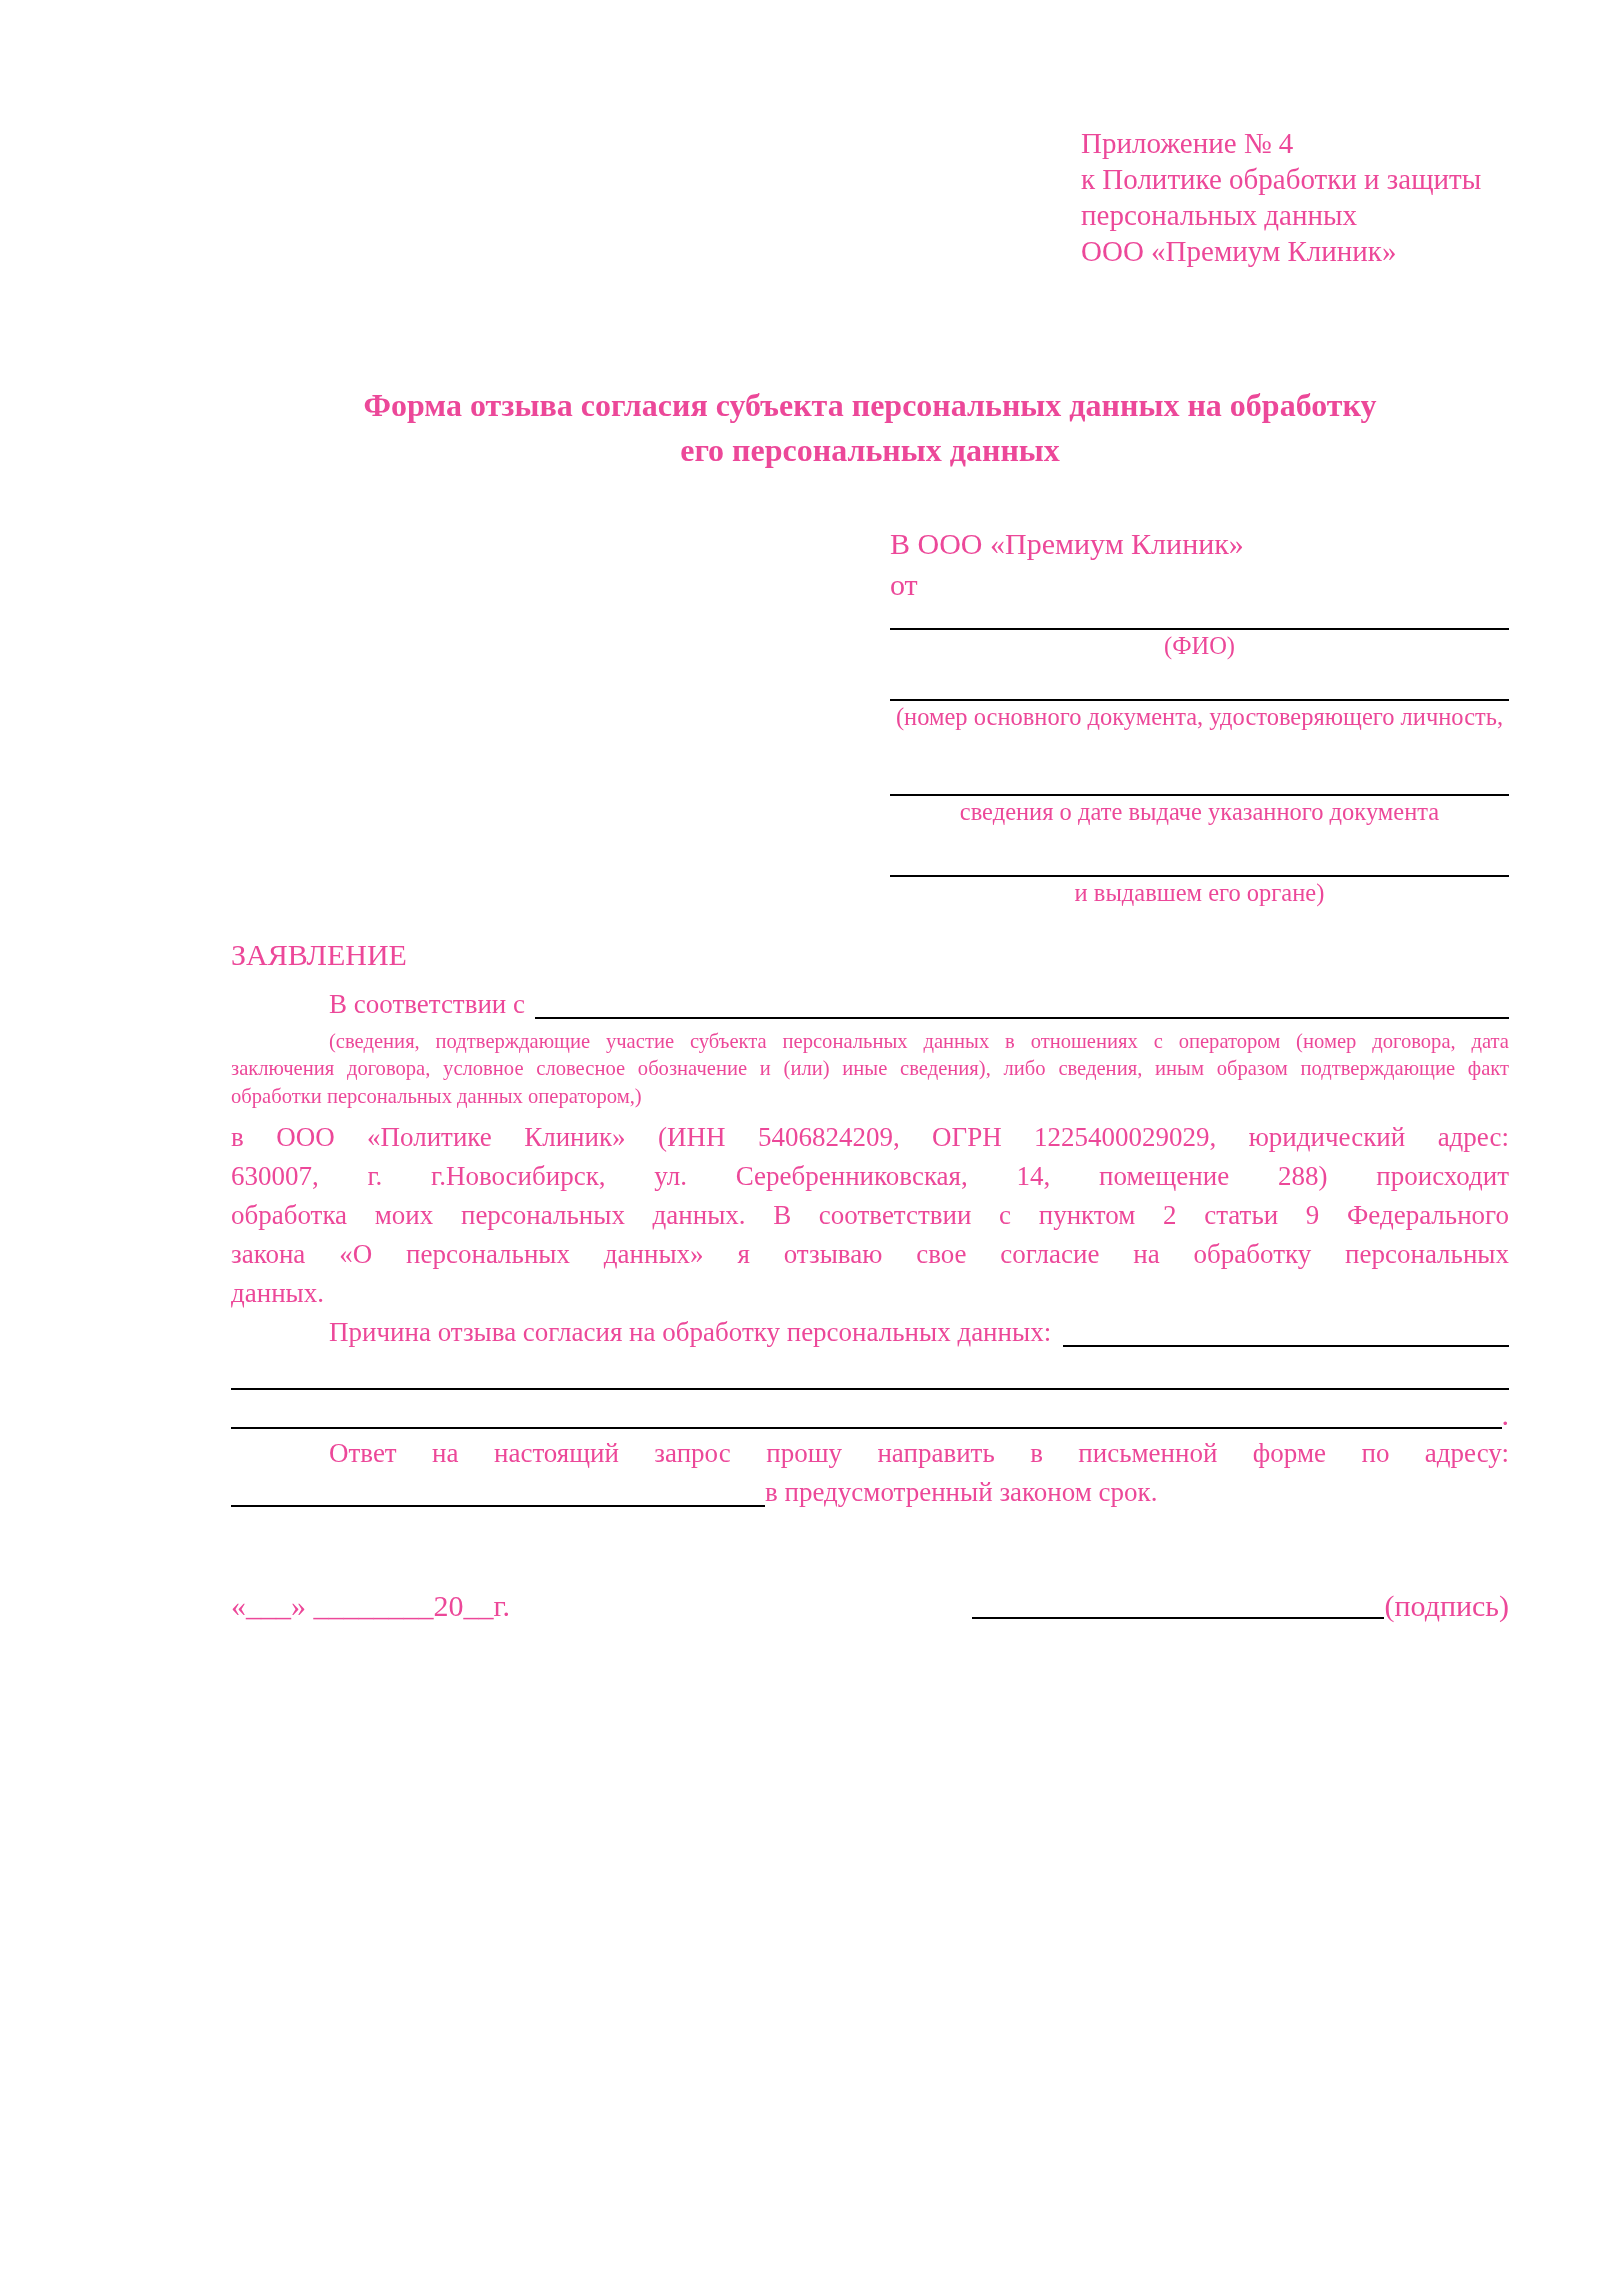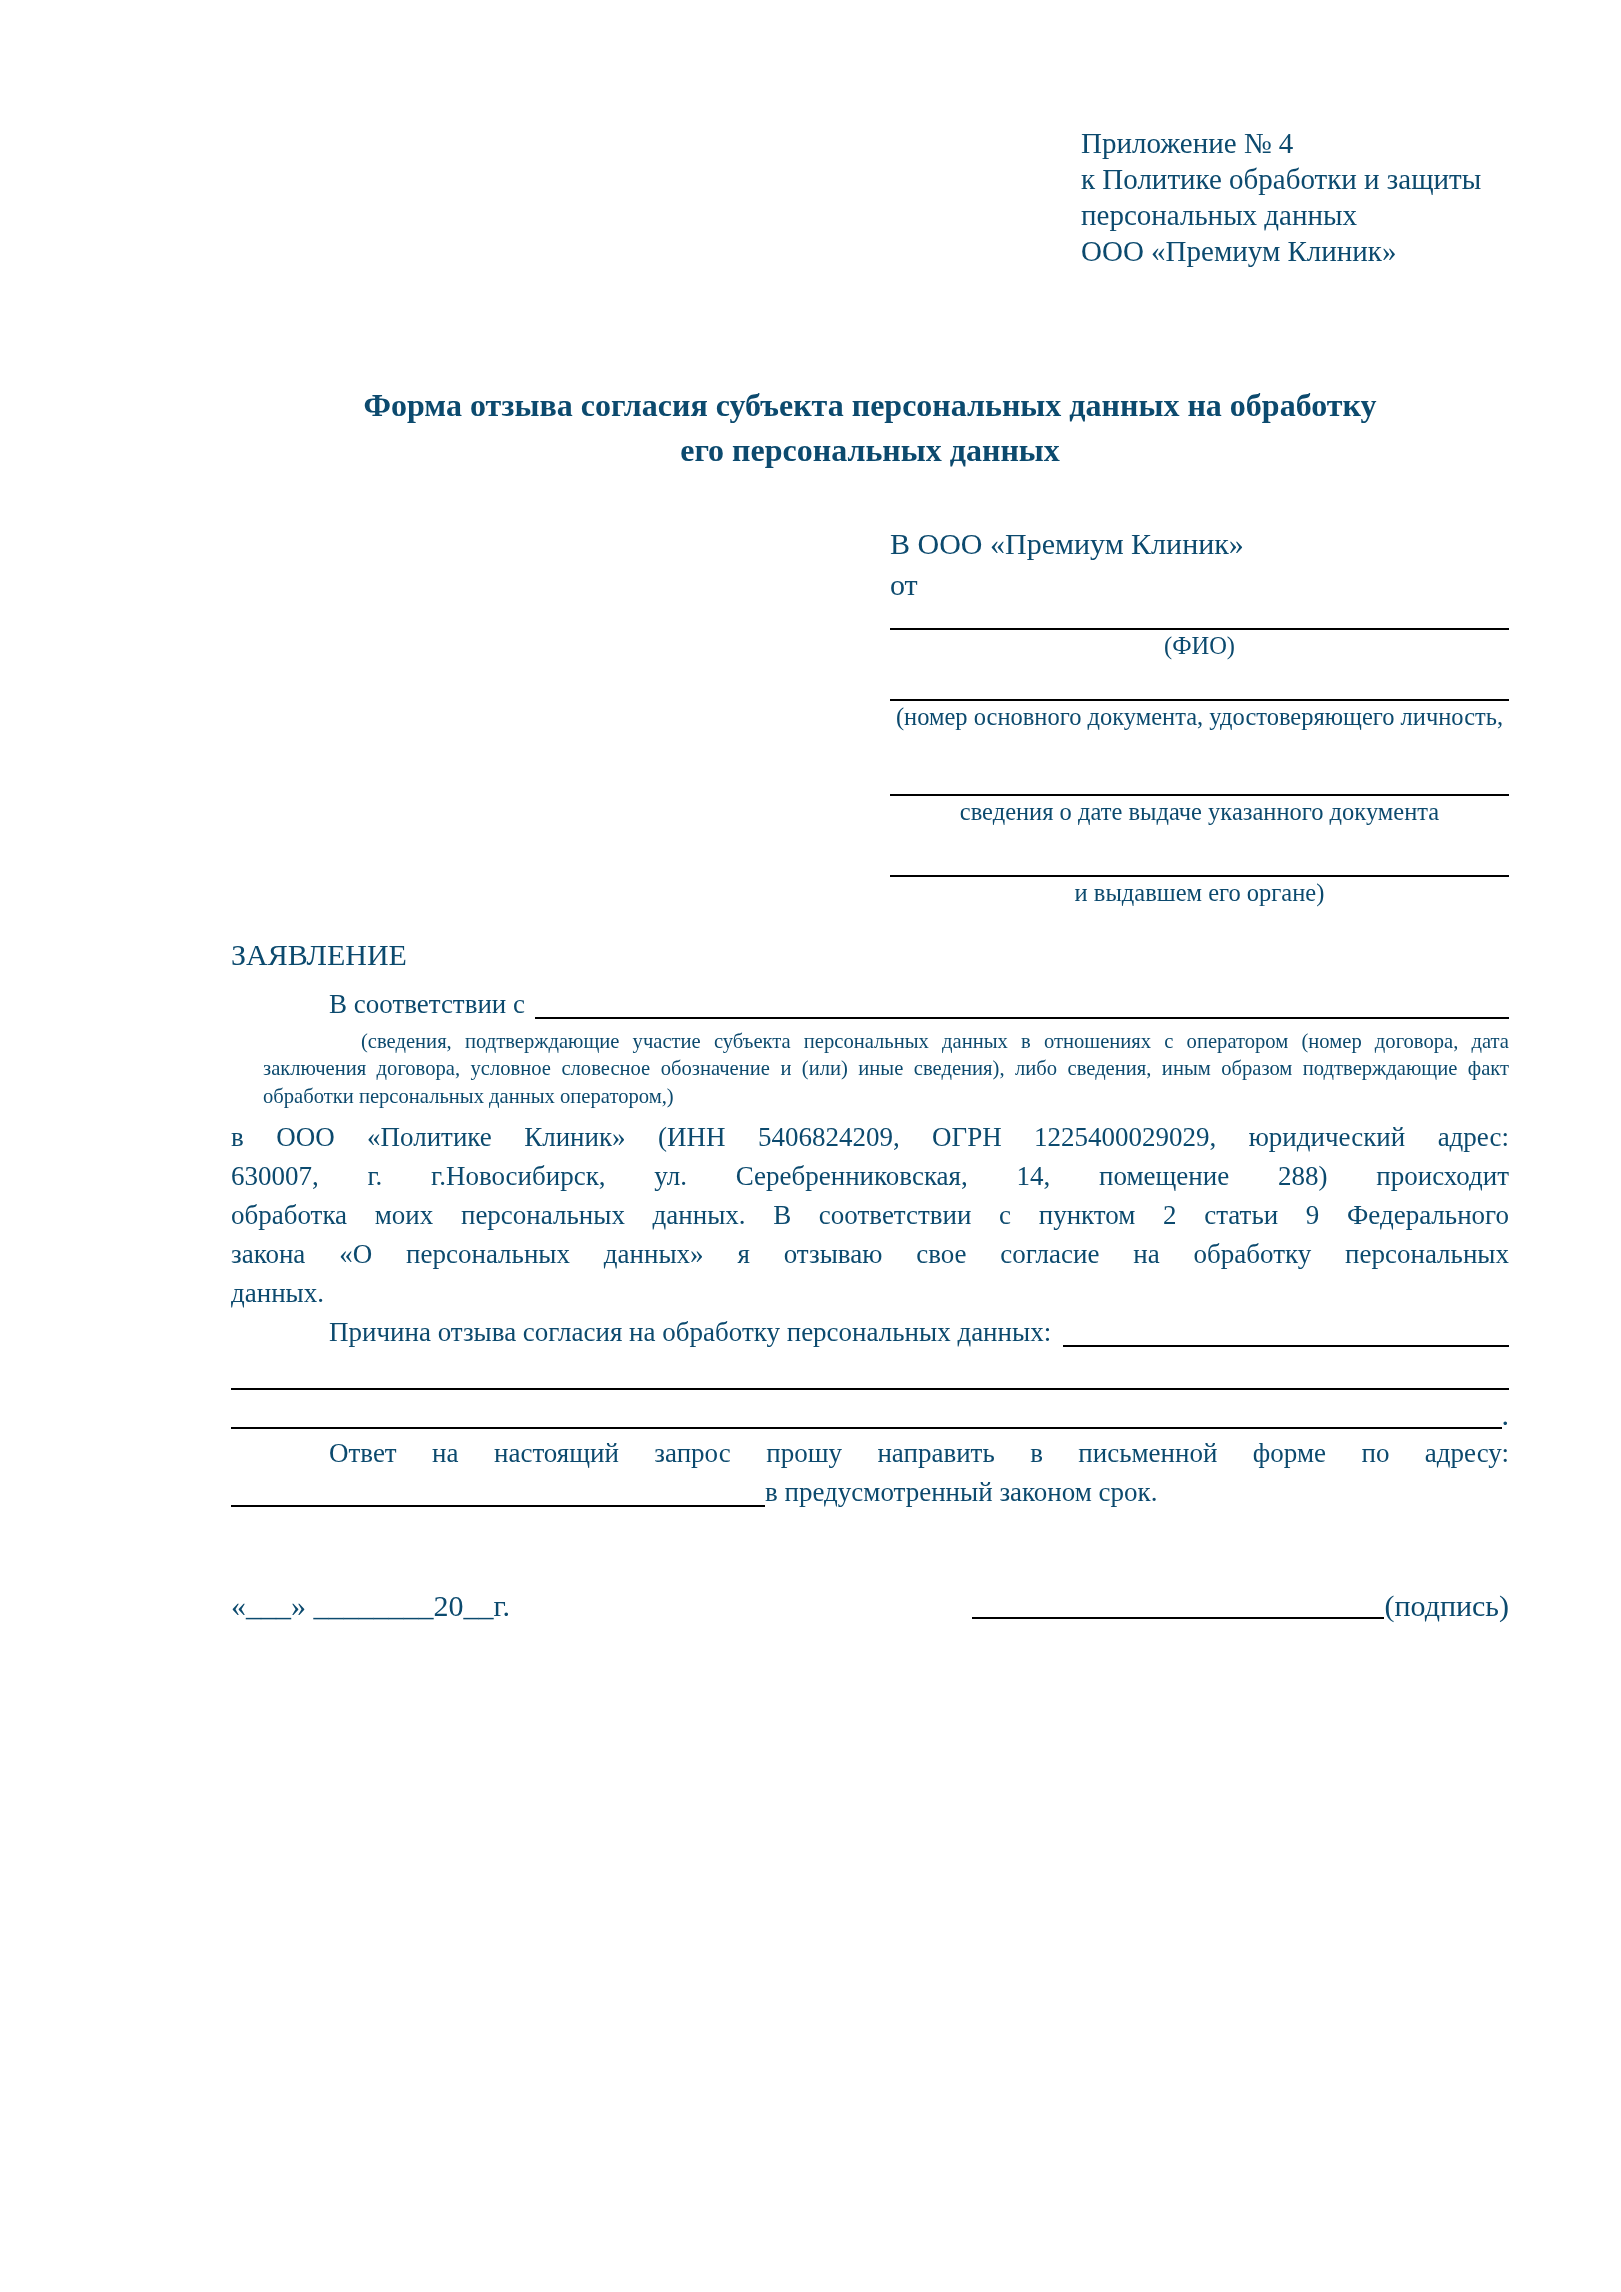--- a/index.html
+++ b/index.html
@@ -2,21 +2,21 @@
 <html><head>
 <meta charset="utf-8">
 <style>
   html,body { margin:0; padding:0; background:#888; }
   .page {
     position: relative;
     width: 1621px;
     height: 2293px;
     margin: 0 auto;
     background: #ffffff;
-    color: #0c4a6e;
+    color: #ec4899;
     font-family: "Liberation Serif", "DejaVu Serif", serif;
     box-sizing: border-box;
     padding: 125px 112px 0 231px;
     overflow: hidden;
   }
   .content { width: 1278px; }
 
   
   .header-block { margin-left: 850px; font-size: 29px; line-height: 36px; }
 
@@ -36,21 +36,21 @@
 
   
   .heading { margin-top: 25.5px; text-align: left; font-size: 30px; line-height: 41px; }
   .line { font-size: 27px; line-height: 39px; }
   .row { display: flex; }
   .row .fill { flex: 1; border-bottom: 2.9px solid #000; margin-bottom: 4.9px; }
   .indent { padding-left: 98px; }
   .just { text-align: justify; text-align-last: justify; }
   .intro-row { margin-top: 9.8px; }
   .intro-row .fill { margin-left: 9.8px; }
-  .note { margin-top: 3.9px; font-size: 20.6px; line-height: 27.4px; margin-left: 32px; }
+  .note { margin-top: 3.9px; font-size: 20.6px; line-height: 27.4px; }
   .note .n-just { text-align: justify; text-align-last: justify; }
   .body-par { margin-top: 7.8px; }
   .reason-row .fill { margin-left: 11.8px; }
   .blank-row { height: 39px; }
   .blank-row.gap { margin-top: 3.9px; }
   .end-dot { font-size: 30px; line-height: 39px; }
   .resp-row .rule-fixed { width: 534px; border-bottom: 2.9px solid #000; margin-bottom: 4.9px; }
 
   
   .footer-row { margin-top: 73px; display: flex; justify-content: space-between; align-items: flex-end; font-size: 30px; line-height: 41px; }

